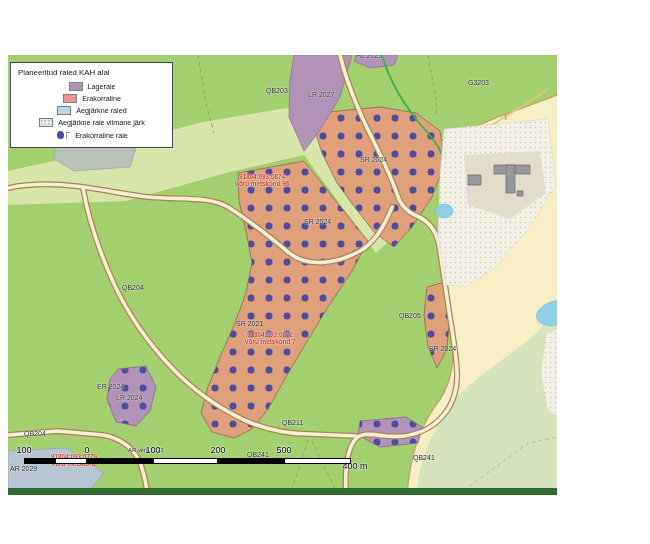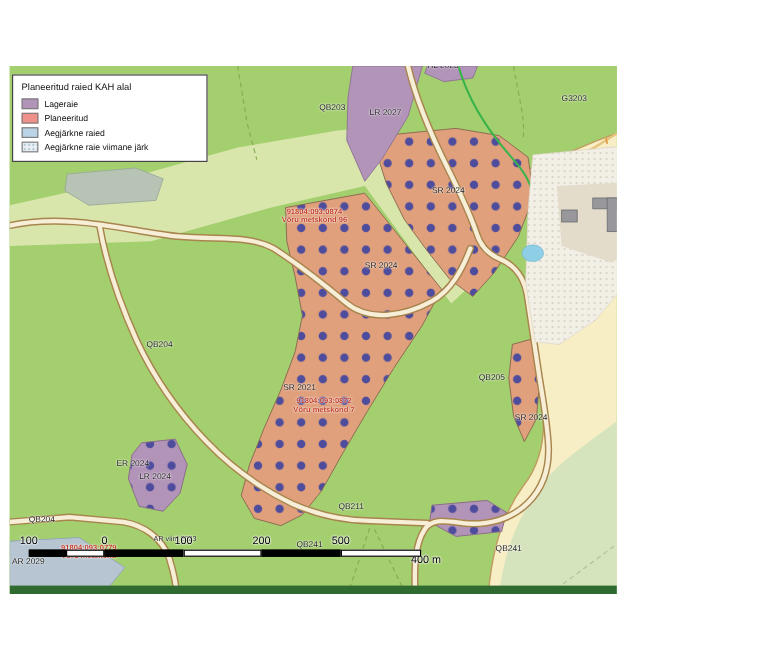--- a/index.html
+++ b/index.html
@@ -1,26 +1,26 @@
 <!DOCTYPE html>
 <html><head>
 <meta charset="utf-8">
 <style>
   html,body{margin:0;padding:0;background:#fff;font-family:"Liberation Sans",sans-serif;}
   #page{position:relative;width:650px;height:544px;background:#fff;overflow:hidden;}
-  #map{position:absolute;left:8px;top:55px;width:506px;height:440px;overflow:hidden;background:#a4cf6e;}
+  #map{position:absolute;left:8px;top:55px;width:549px;height:440px;overflow:hidden;background:#a4cf6e;}
   #map svg{position:absolute;left:0;top:0;}
   .mlabel{position:absolute;font-size:7px;color:#1d1d1d;line-height:1.18;white-space:pre-line;
           text-shadow:0 0 2px #fff,0 0 1px #fff;z-index:3;}
   .mlabel.red{color:#c2402c;font-size:6.3px;text-align:center;transform:translateX(-50%);font-weight:bold;}
   .mlabel.small{font-size:6px;}
   .legend{position:absolute;left:2px;top:7px;width:148px;background:#fff;border:1px solid #454545;
           padding:5px 6px 7px 7px;z-index:5;}
   .legend-title{font-size:7.8px;color:#111;margin-bottom:5px;}
-  .lrow{display:flex;align-items:center;margin-top:3px;font-size:7.2px;color:#111;}
+  .lrow{display:flex;align-items:center;margin-top:3px;font-size:7.2px;color:#111;justify-content:center;}
   .sw{width:14px;height:9px;border:1px solid #808080;margin-right:5px;flex:0 0 auto;box-sizing:border-box;}
   .sw.dotted{background-color:#e9eff3;background-image:radial-gradient(circle,#a9bfcc 0.8px,transparent 1px);
              background-size:3.5px 3.5px;}
   .swpt{width:14px;height:10px;margin-right:5px;flex:0 0 auto;display:flex;align-items:center;}
   .swpt .dot{width:8px;height:8px;border-radius:50%;margin:0 2px 0 1px;}
   .swpt .tick{width:3px;height:6px;border-left:1px solid #9a9a9a;border-top:1px solid #9a9a9a;}
   .north{position:absolute;left:593px;top:0;width:40px;height:74px;background:#fff;
          border:1px solid #9a9a9a;z-index:4;}
   .sb-num{position:absolute;top:390px;font-size:9px;color:#000;transform:translateX(-50%);
           text-shadow:0 0 2px #fff,0 0 2px #fff,0 0 1px #fff;z-index:6;}
@@ -146,29 +146,36 @@
 
     <div class="legend">
       <div class="legend-title">Planeeritud raied KAH alal</div>
       <div>
           <div class="lrow">
             <span class="sw" style="background: rgb(178, 148, 184);"></span>
             <span>Lageraie</span>
           </div>
           <div class="lrow">
             <span class="sw" style="background: rgb(240, 144, 138);"></span>
-            <span>Planeeritud</span>
+            <span>Erakorraline</span>
           </div>
           <div class="lrow">
             <span class="sw" style="background: rgb(186, 211, 230);"></span>
             <span>Aegjärkne raied</span>
           </div>
           <div class="lrow">
             <span class="sw dotted"></span>
             <span>Aegjärkne raie viimane järk</span>
+          </div>
+          <div class="lrow">
+            <span class="swpt">
+              <span class="dot" style="background: rgb(76, 79, 159);"></span>
+              <span class="tick"></span>
+            </span>
+            <span>Erakorraline raie</span>
           </div>
         </div>
     </div>
 
     <div class="north">
       <svg width="40" height="74" viewBox="0 0 40 74">
         <line x1="5" y1="37" x2="35" y2="37" stroke="#222" stroke-width="1"></line>
         <rect x="32" y="34.5" width="5" height="5" fill="#444"></rect>
         <path d="M20,3 Q22,30 30,37 Q22,44 20,71 Q18,44 10,37 Q18,30 20,3 Z" fill="#111" stroke="#000" stroke-width="0.8"></path>
         <ellipse cx="20" cy="37" rx="5.5" ry="4.5" fill="#9a9a9a" stroke="#333" stroke-width="0.8"></ellipse>

